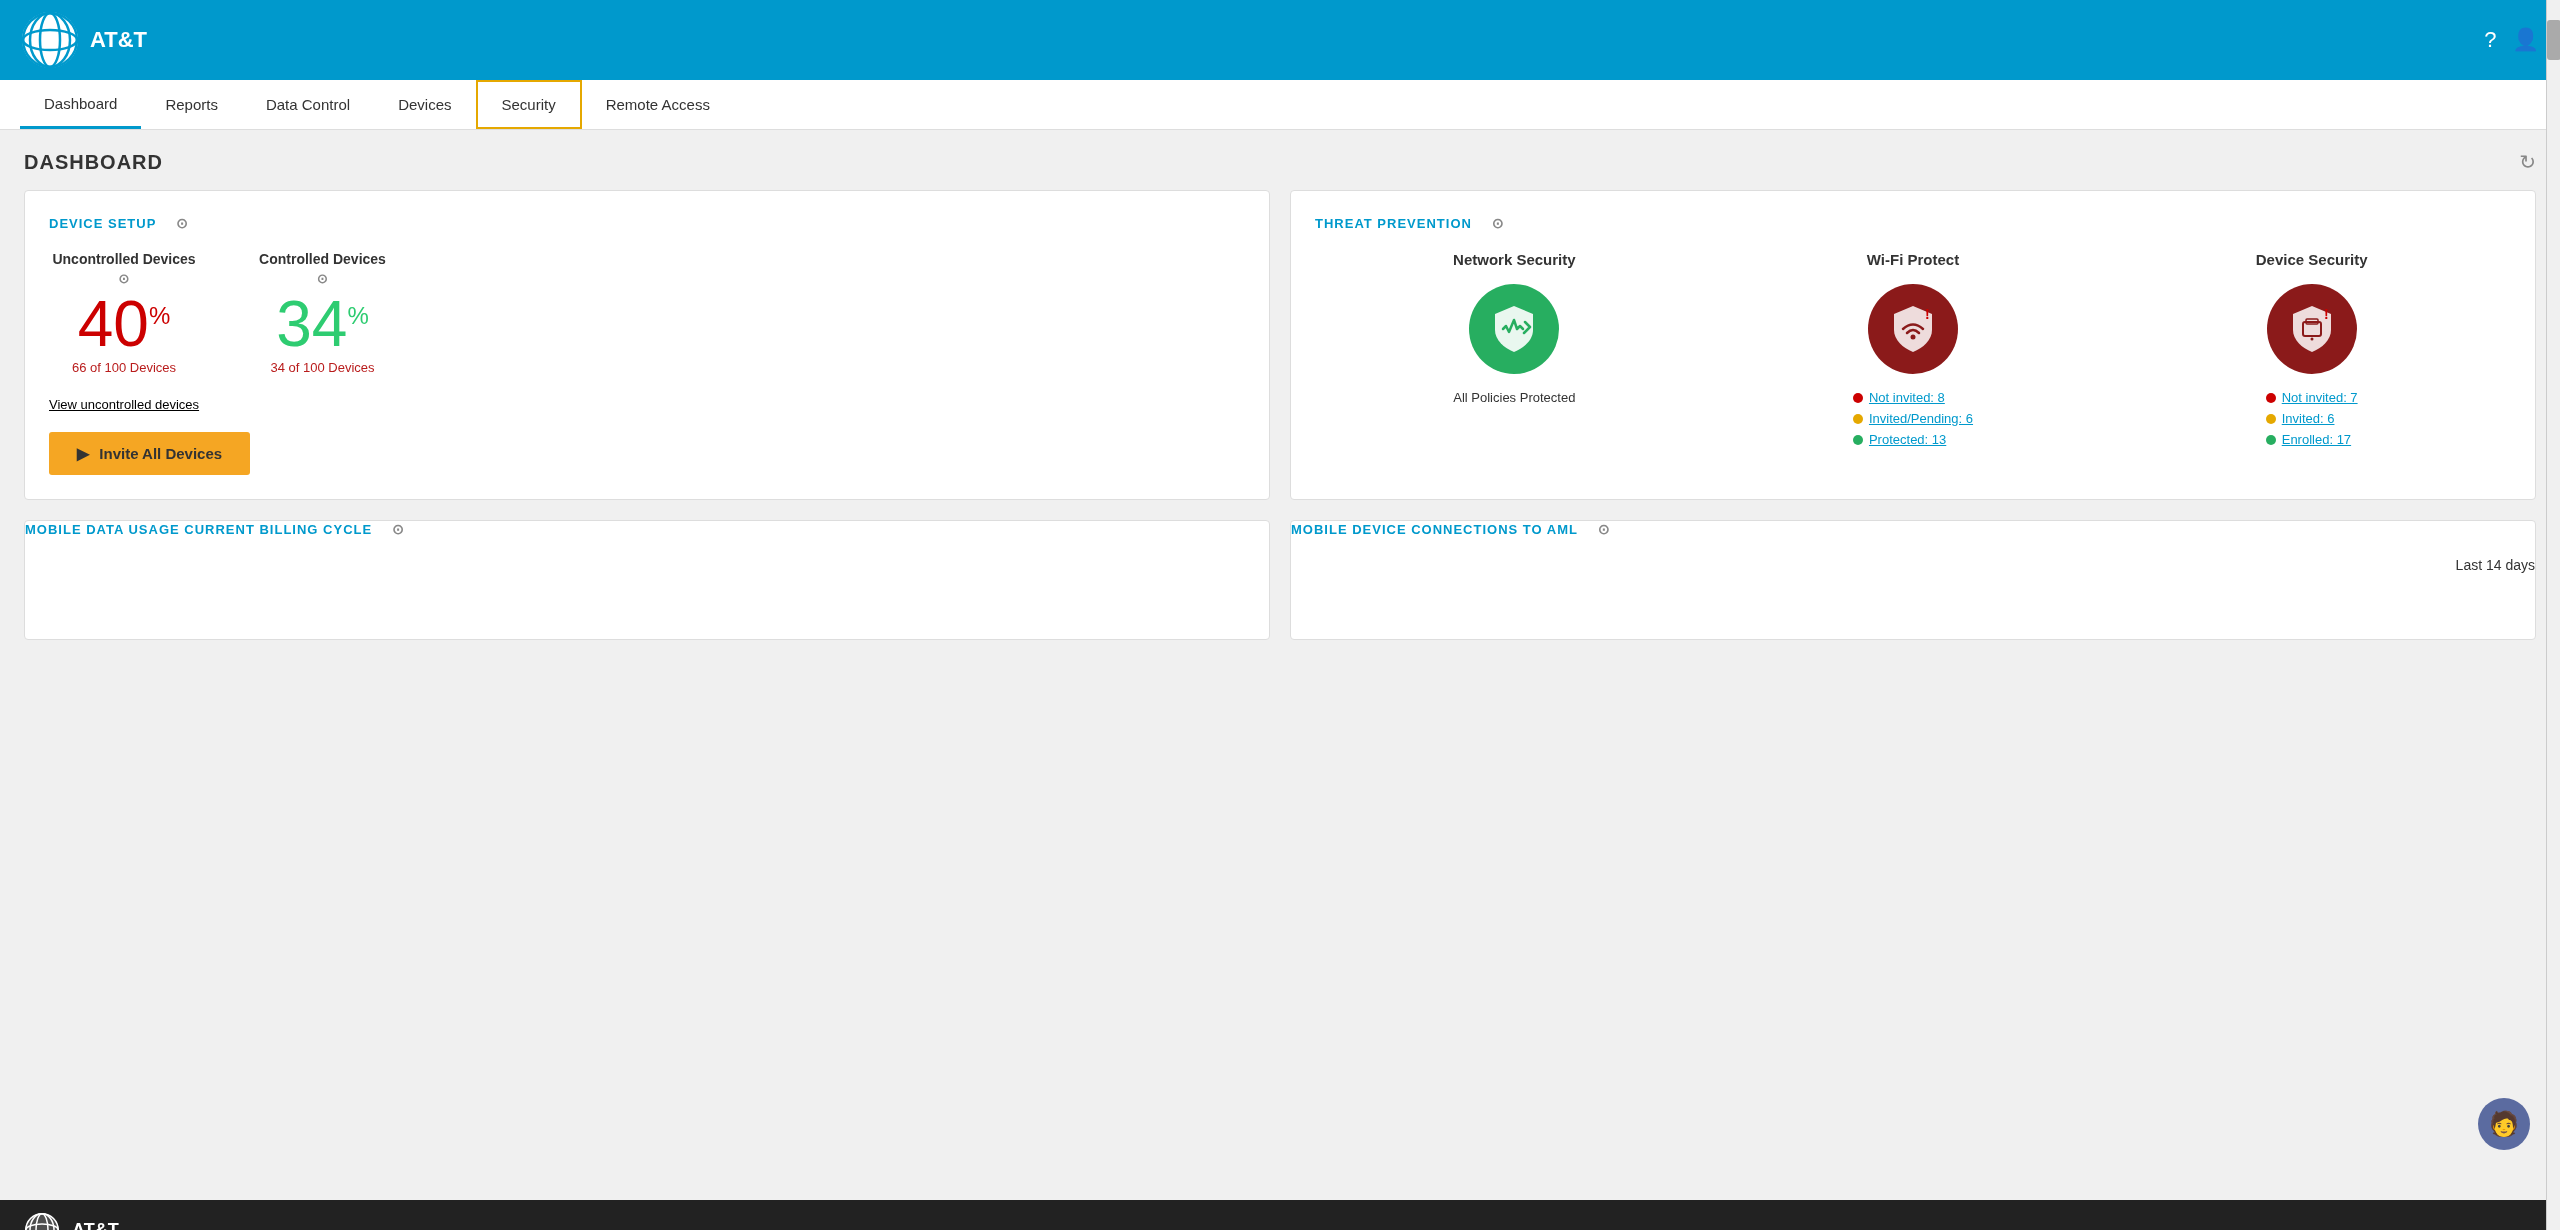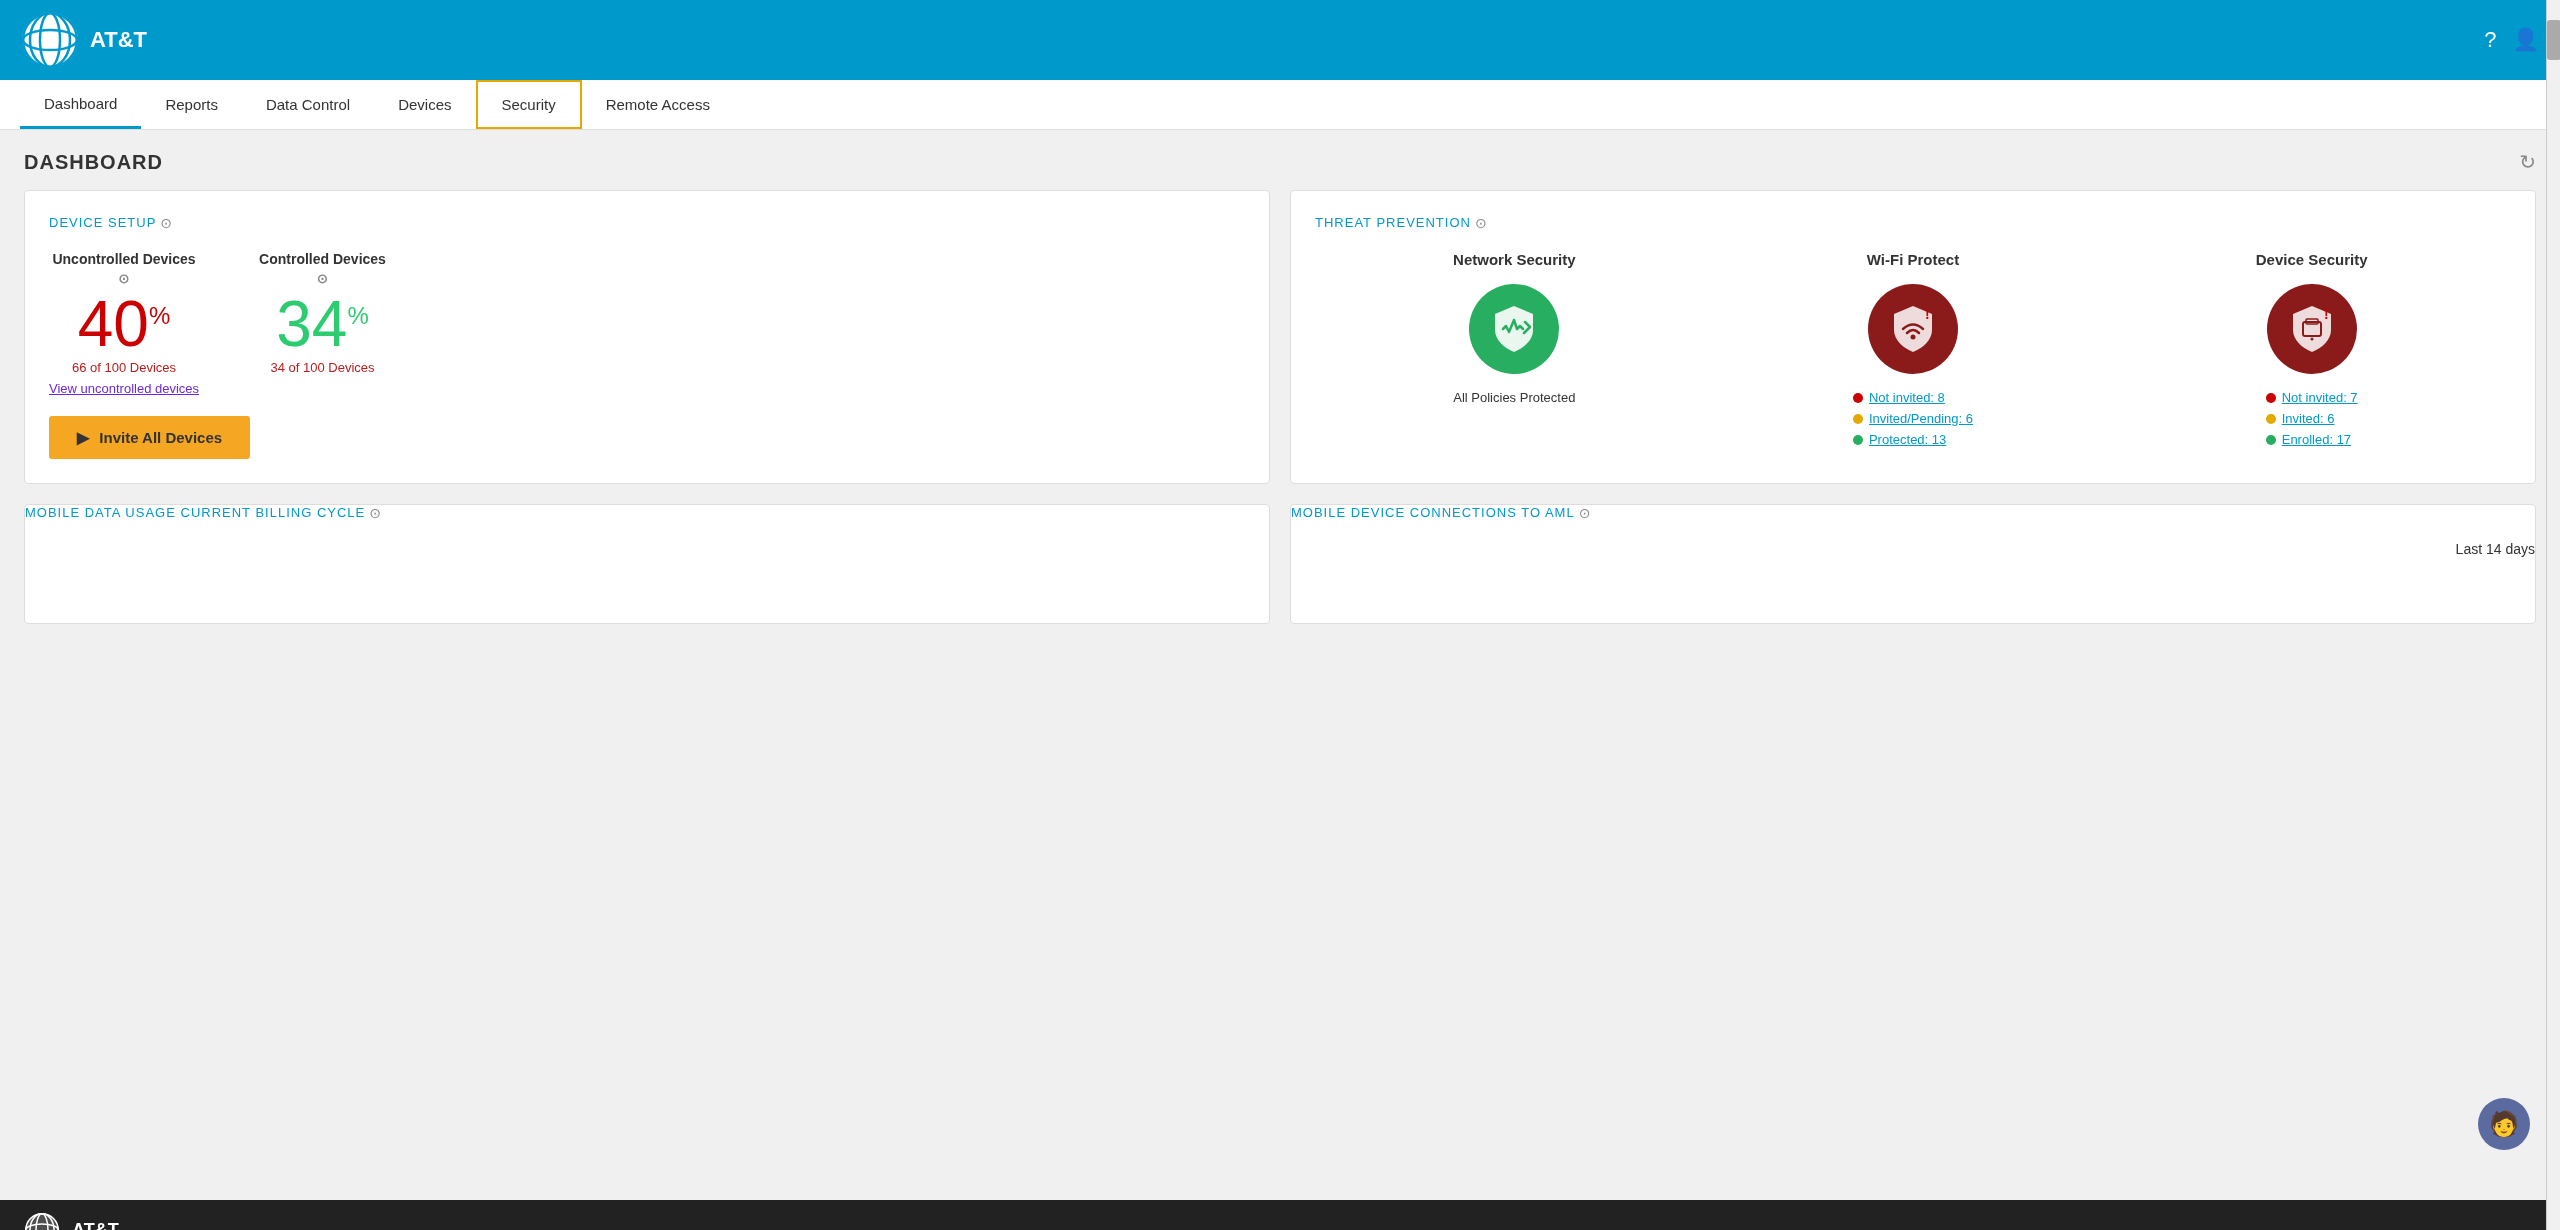--- a/index.html
+++ b/index.html
@@ -105,26 +105,26 @@
       background: white;
       border-radius: 4px;
       border: 1px solid #ddd;
       padding: 24px;
       flex: 1;
     }
 
     .card-title {
       color: #0099cc;
       font-size: 13px;
-      font-weight: normal;
+      font-weight: bold;
       letter-spacing: 1px;
       margin-bottom: 20px;
       display: flex;
-      align-items: flex-start;
-      gap: 4px;
+      align-items: flex-end;
+      gap: 20px;
     }
 
     .card-title .help-icon {
       color: #888;
       font-size: 14px;
       cursor: pointer;
     }
 
     
     .device-stats {
@@ -161,25 +161,25 @@
       font-weight: 400;
     }
     .uncontrolled-pct { color: #cc0000; }
     .controlled-pct { color: #2ecc71; }
     .stat-count {
       font-size: 13px;
       color: #b91c1c;
       margin-top: 4px;
     }
     .view-link {
-      color: #6d28d9;
+      color: #000000;
       text-decoration: underline;
       cursor: pointer;
       font-size: 13px;
-      margin-top: 6px;
+      margin-top: 22px;
       display: block;
     }
     .invite-btn {
       background: #f5a623;
       color: #333;
       border: none;
       padding: 12px 28px;
       font-size: 15px;
       font-weight: bold;
       cursor: pointer;

